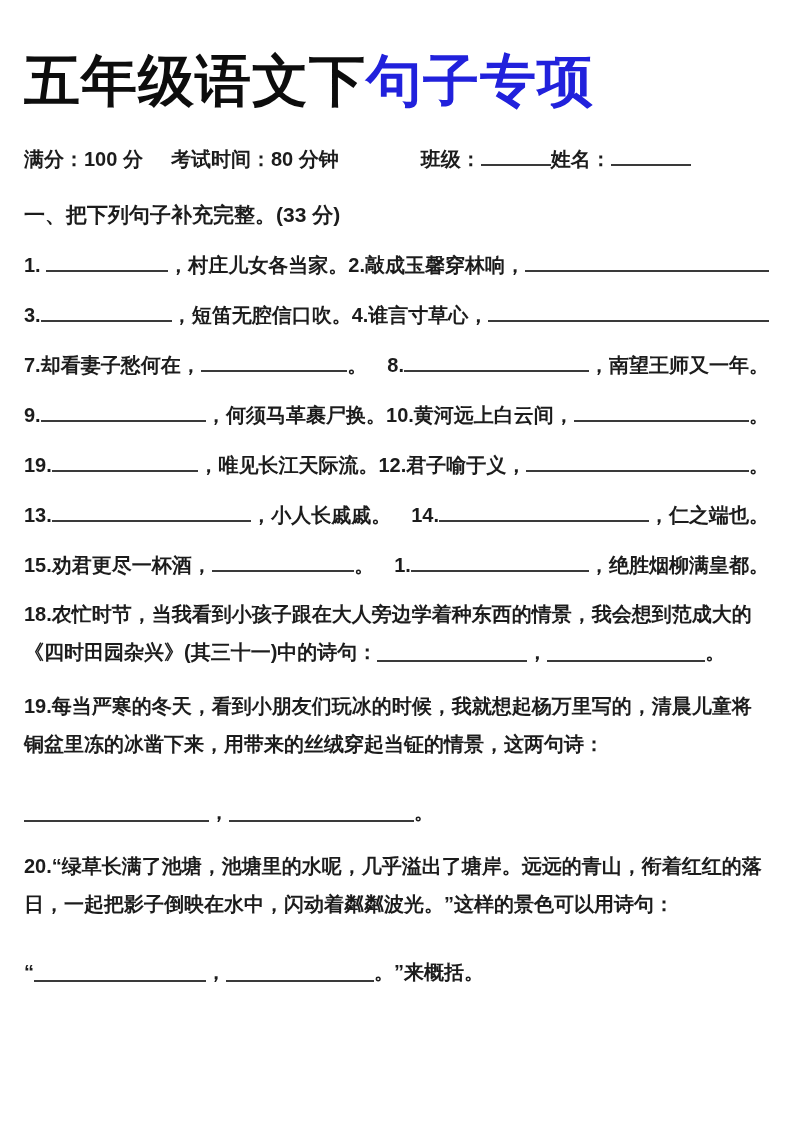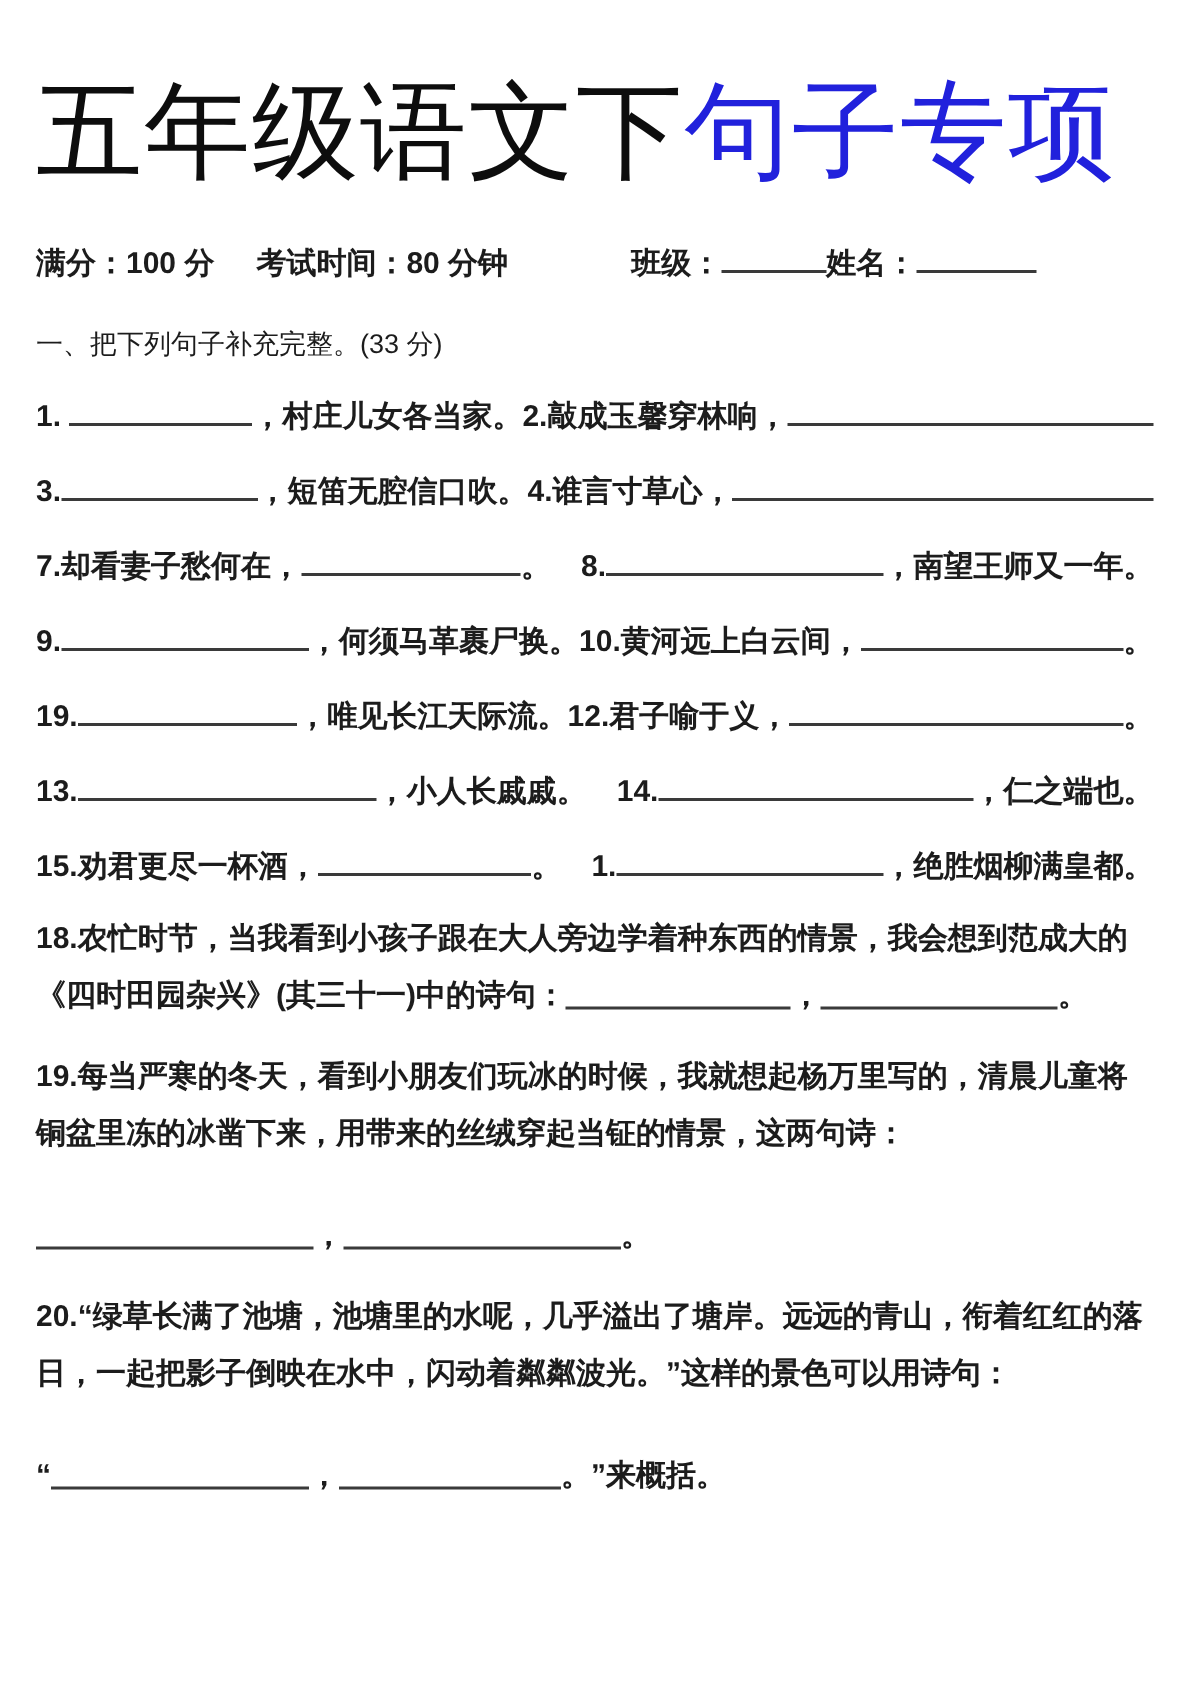--- a/index.html
+++ b/index.html
@@ -11,39 +11,39 @@
     padding: 0 24px;
     background: #ffffff;
     color: #1c1c1c;
     font-family: "Liberation Sans", "DejaVu Sans", sans-serif;
     font-size: 20px;
     font-weight: 600;
     overflow: hidden;
   }
   .title {
     margin: 50px 0 0 0;
-    font-size: 71px;
+    font-size: 56px;
     line-height: 1.1;
-    font-weight: 400;
+    font-weight: 700;
     letter-spacing: 1px;
     white-space: nowrap;
     color: #0d0d0d;
   }
   .meta {
     margin-top: 32px;
     display: flex;
     align-items: flex-end;
     white-space: pre;
   }
   .meta .time { margin-left: 28px; }
   .meta .classname { margin-left: 82px; display: inline-flex; align-items: baseline; }
   .section {
     margin: 28px 0 0 0;
-    font-size: 18px;
-    font-weight: 400;
+    font-size: 21px;
+    font-weight: 700;
   }
   .qline { margin: 0; }
   .qline.flex {
     display: flex;
     align-items: baseline;
     white-space: pre;
     margin-top: 21px;
   }
   .qline.flex .qtext { flex: 0 0 auto; }
   .qline.para {

